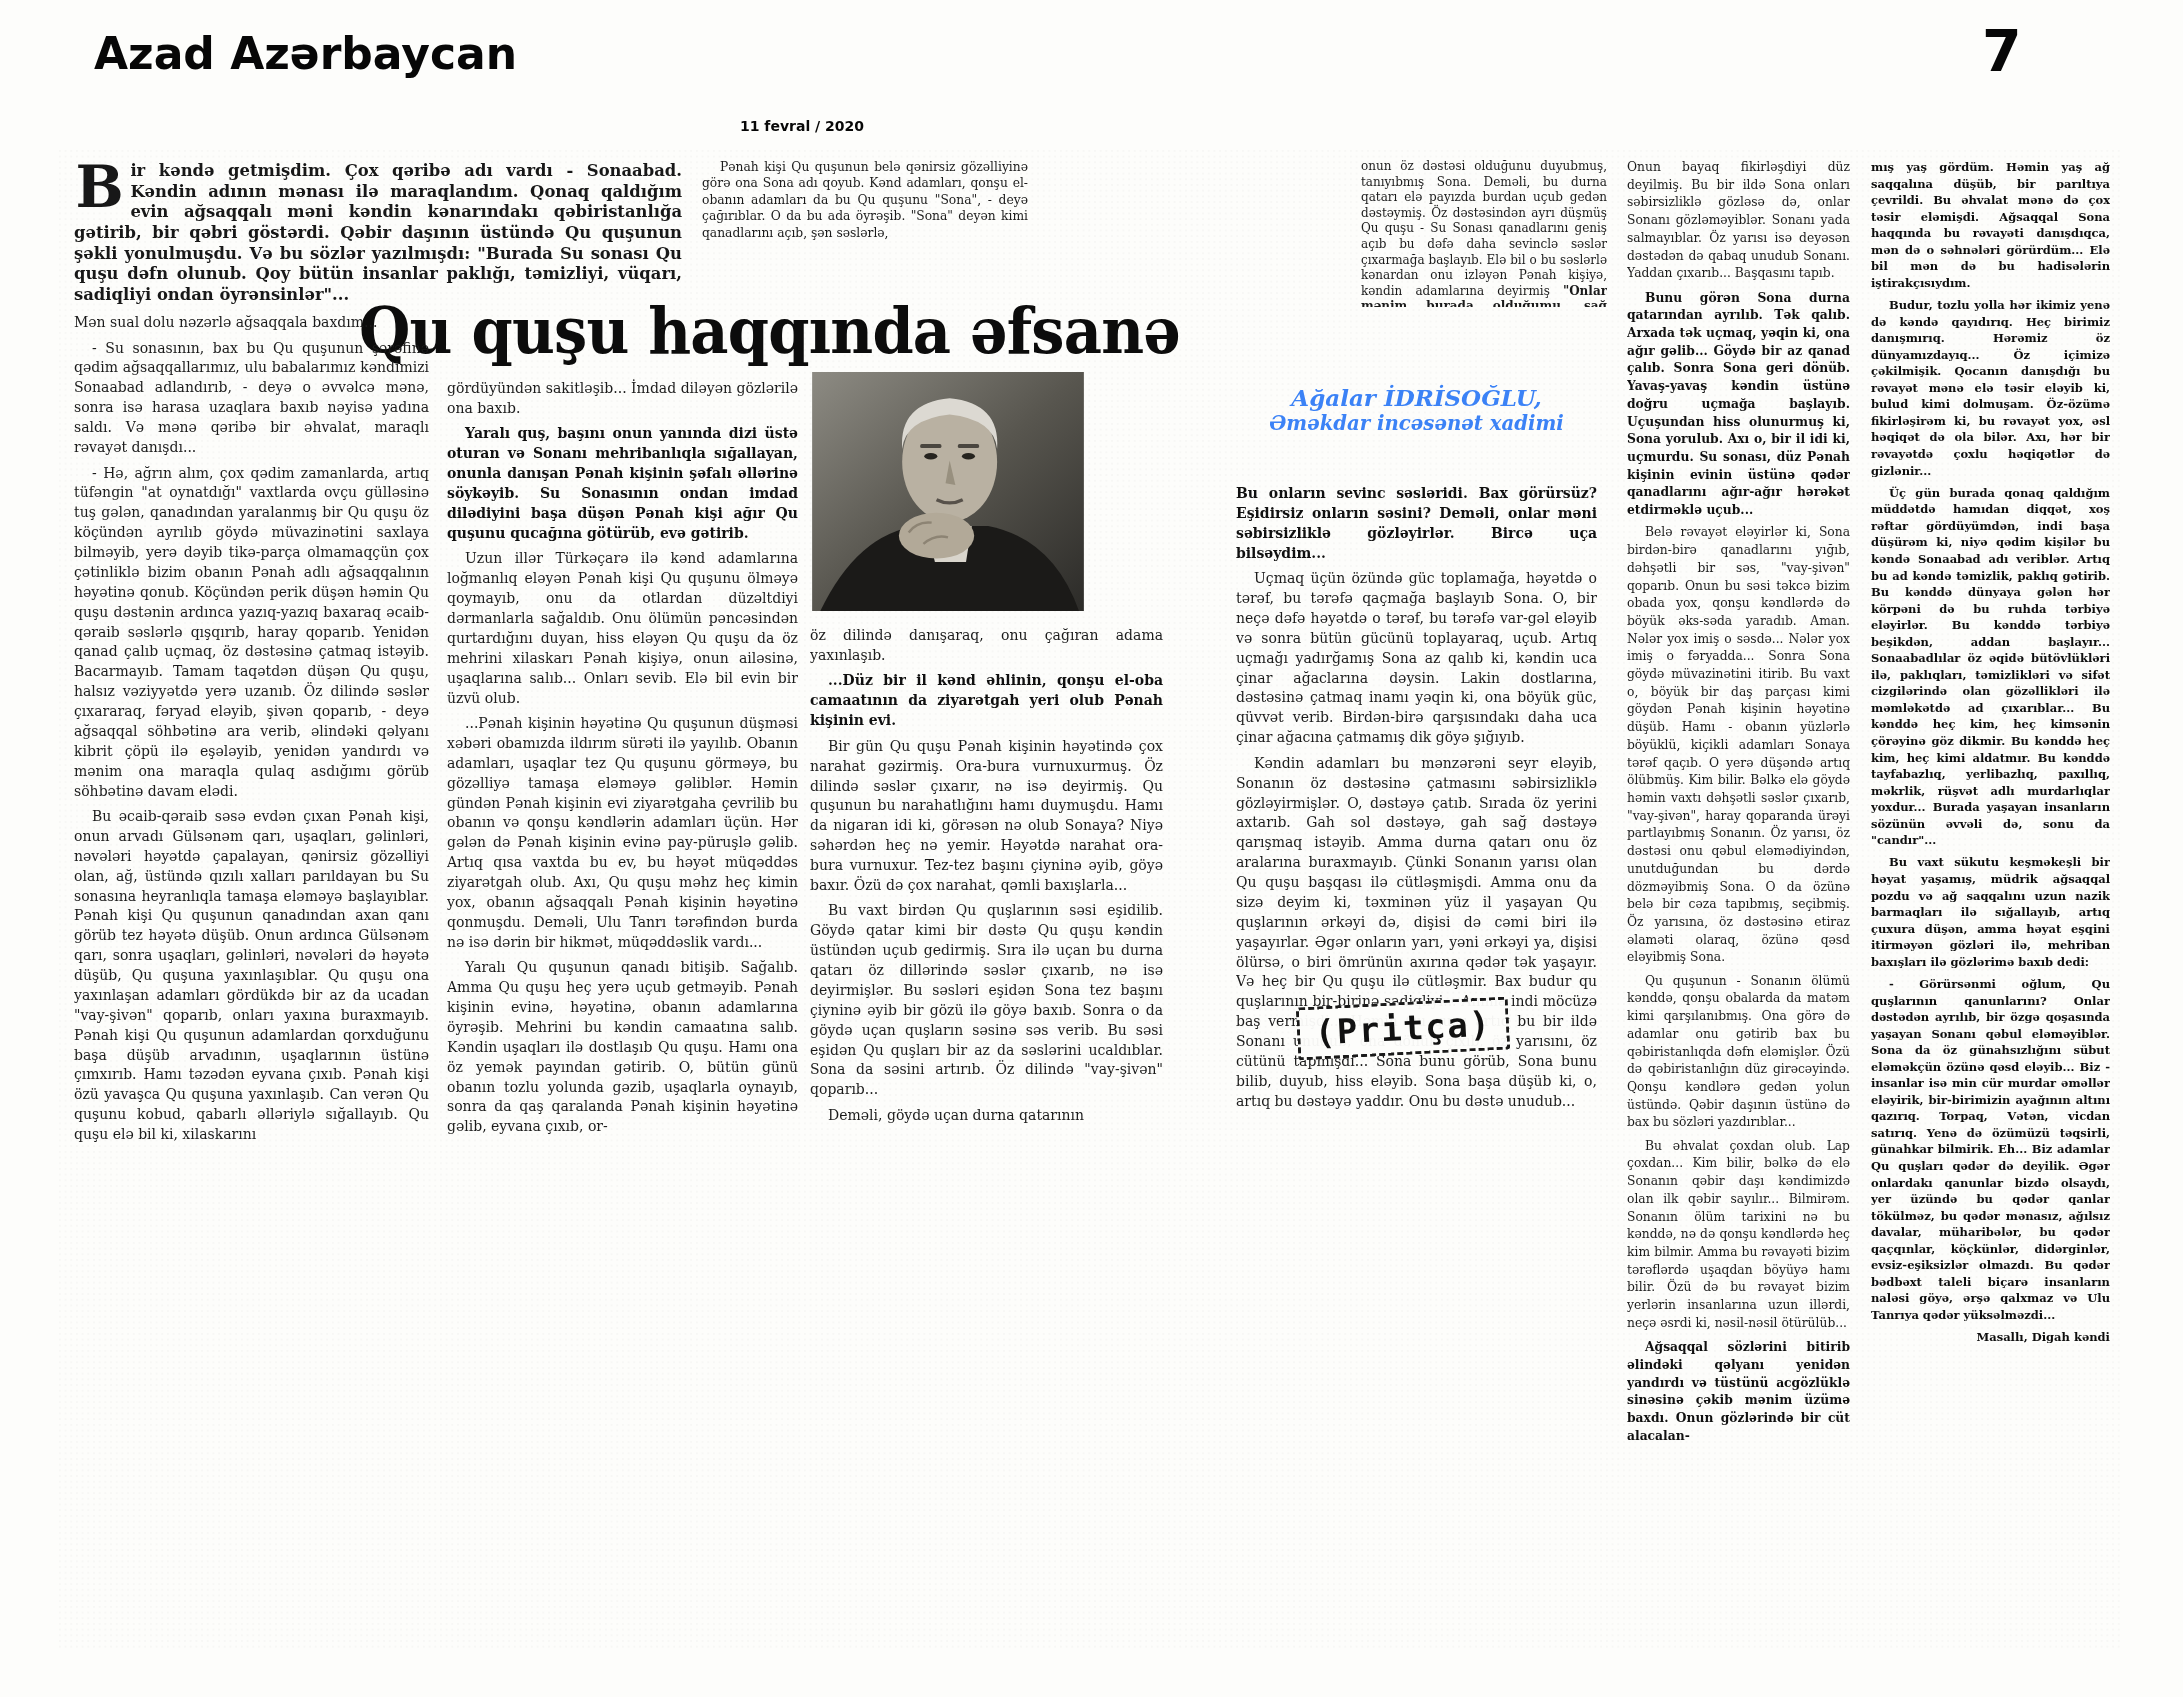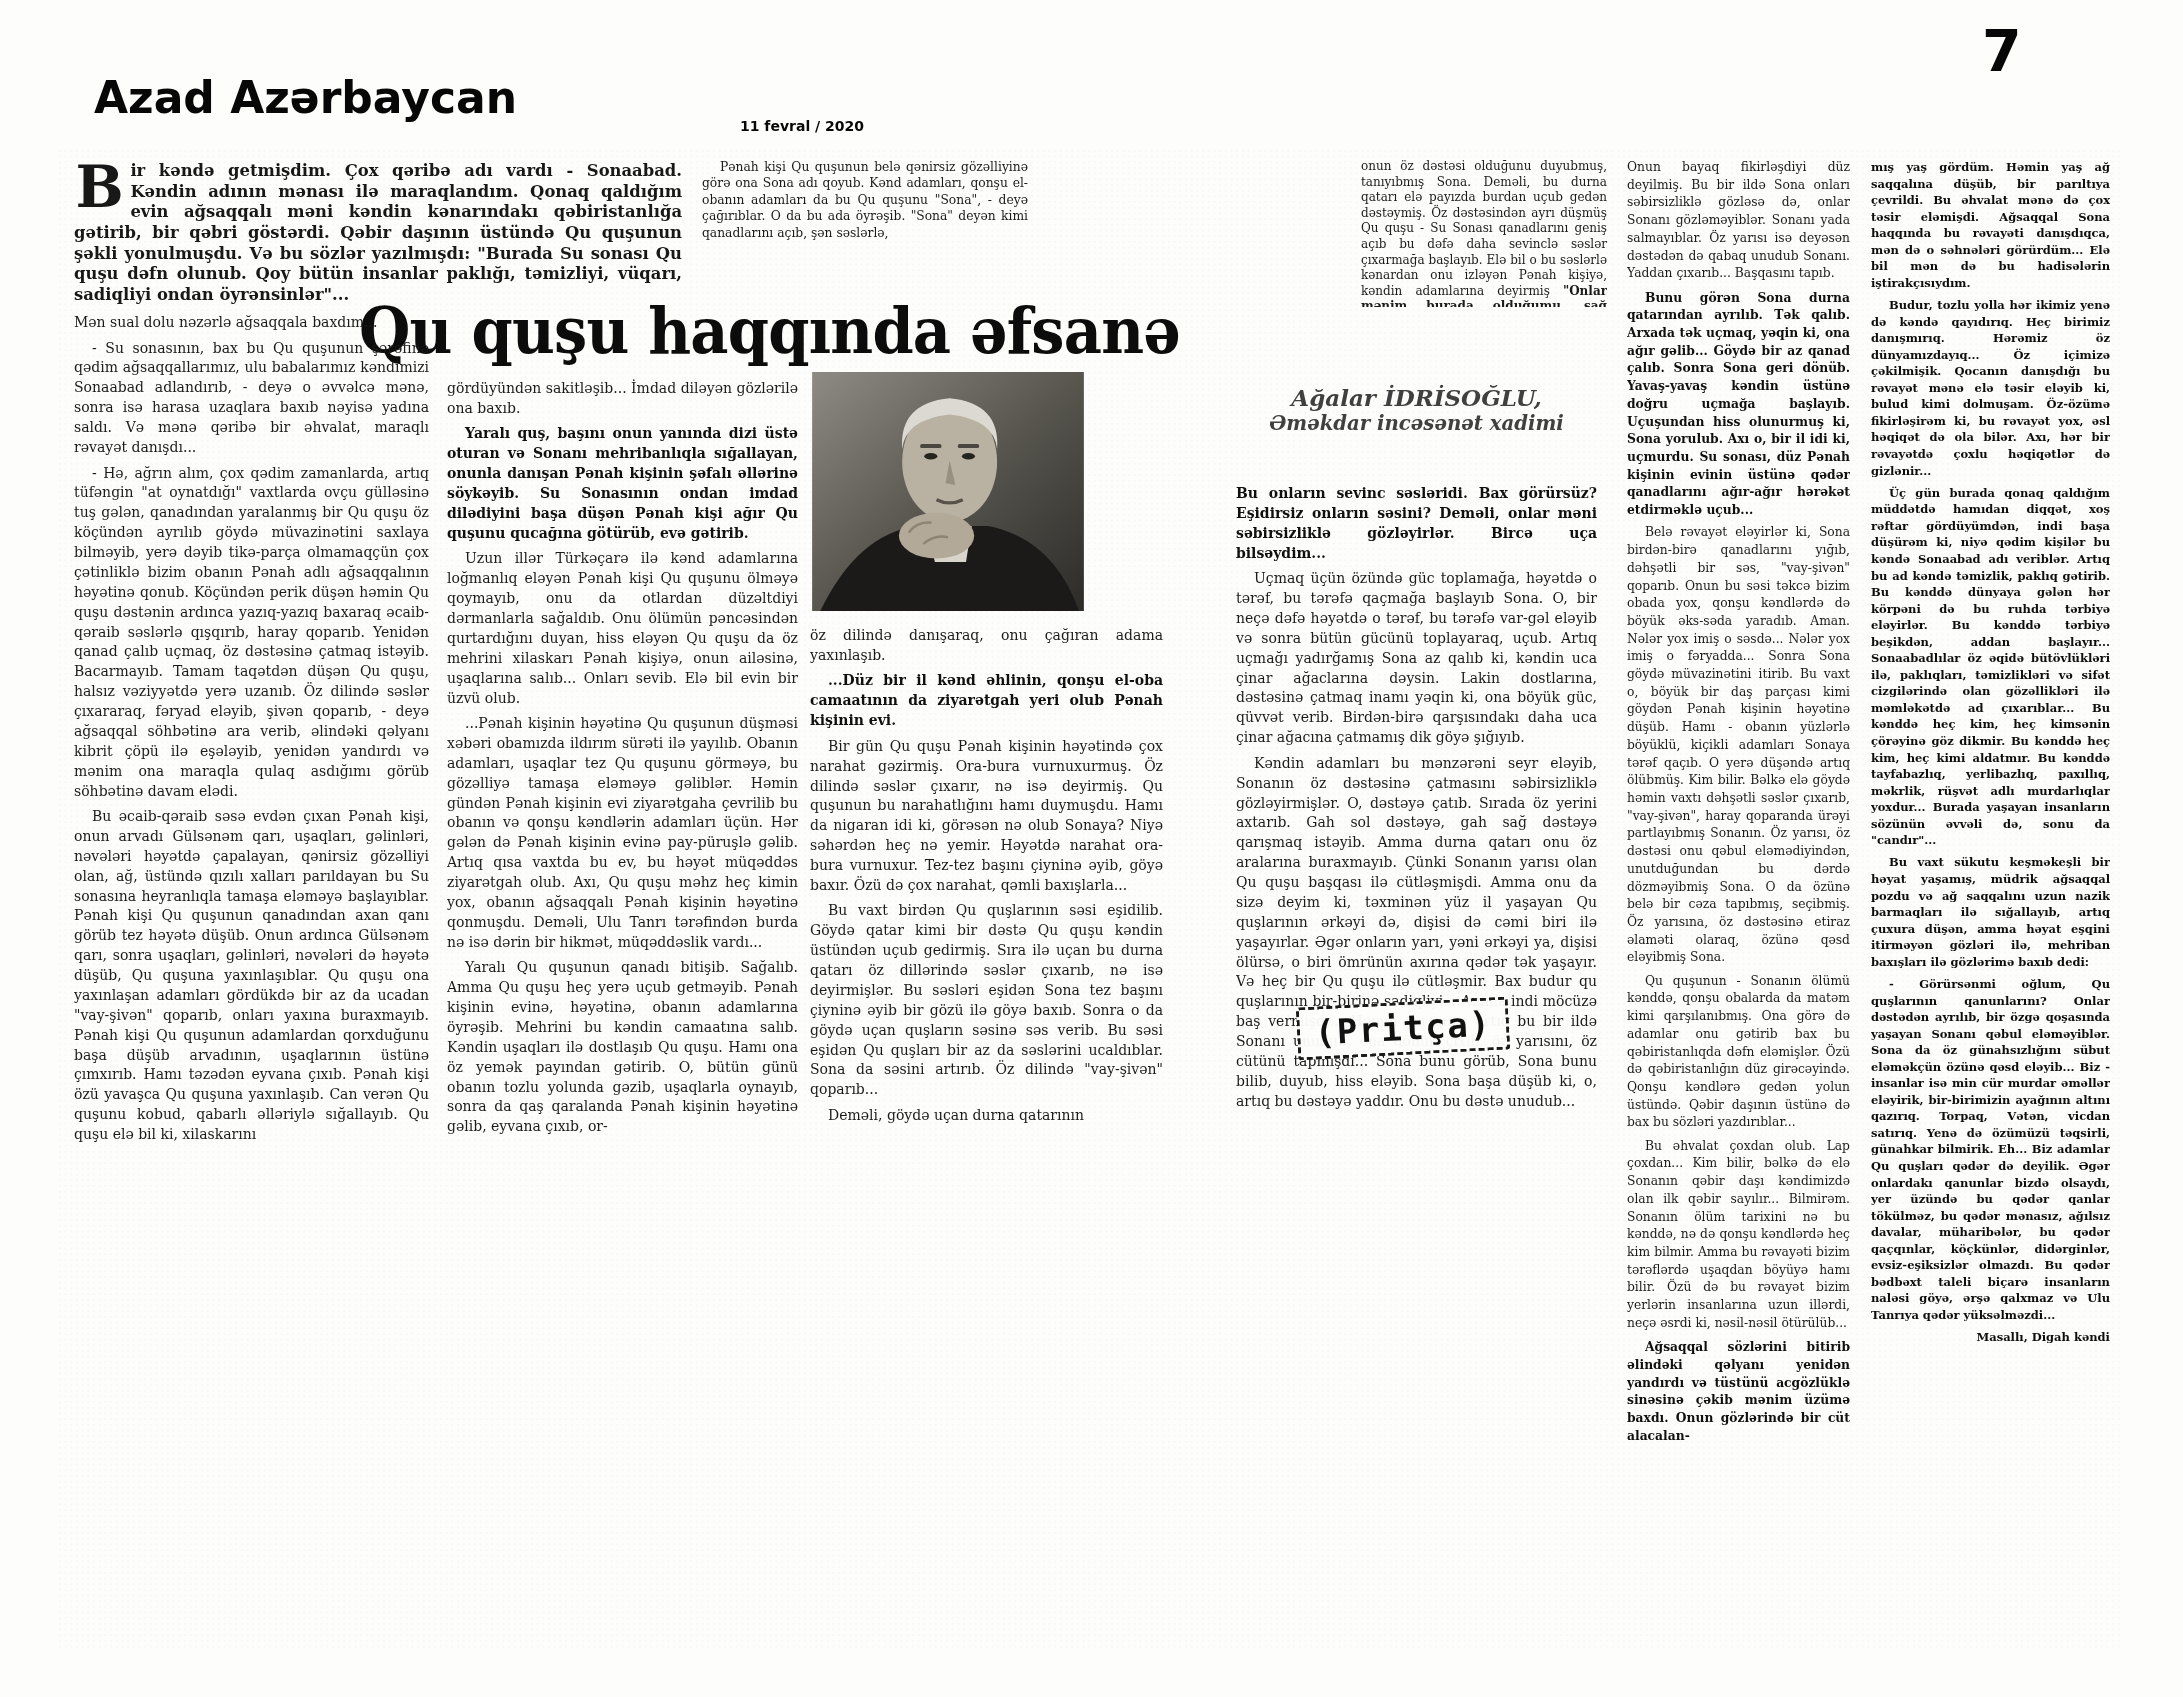--- a/index.html
+++ b/index.html
@@ -7,21 +7,21 @@
     position:relative;width:2183px;height:1697px;background:#fdfdfb;
     font-family:"DejaVu Serif",serif;color:#181818;overflow:hidden;
   }
   .scanarea{
     position:absolute;left:57px;top:148px;width:2066px;height:1500px;
     background-image:radial-gradient(rgba(0,0,0,0.025) 0.8px, transparent 0.8px);
     background-size:5.7px 5.7px;
   }
   .abs{position:absolute;}
   .masthead{font-family:"DejaVu Sans",sans-serif;font-weight:bold;color:#070707;}
-  .title{left:94px;top:28px;font-size:44px;letter-spacing:0px;margin-top:44px;}
+  .title{left:94px;top:28px;font-size:44px;letter-spacing:0px;}
   .pagenum{left:1982px;top:18px;font-size:57px;}
   .issuedate{left:740px;top:118px;font-size:14px;}
   .intro{
     left:74px;top:161px;width:608px;height:146px;
     font-size:16.4px;line-height:1.26;font-weight:bold;text-align:justify;overflow:hidden;
   }
   .dropcap{float:left;font-size:57px;line-height:46px;font-weight:bold;padding:3.3px 6.6px 0 1.6px;}
   .headline{
     left:359px;top:294px;width:685px;height:82px;
     font-weight:bold;font-size:59px;letter-spacing:-0.8px;white-space:nowrap;
@@ -32,21 +32,21 @@
   .body-col p.noindent{text-indent:0;}
   .bold-para{font-weight:bold;color:#101010;}
   .fs-main{font-size:14px;line-height:1.42;}
   .fs-top{font-size:12.3px;line-height:1.34;}
   .col1{left:74px;top:313px;width:355px;height:1318px;}
   .col2{left:447px;top:379px;width:351px;height:1253px;}
   .topA{left:702px;top:159px;width:326px;height:148px;}
   .topB{left:1361px;top:159px;width:246px;height:148px;font-size:12px;line-height:1.3;}
   .photo{left:812px;top:372px;width:272px;height:239px;}
   .col3{left:810px;top:626px;width:353px;height:1005px;}
-  .byline{left:1236px;top:384px;width:361px;font-style:italic;font-weight:bold;text-align:center;color:#404040;}
+  .byline{left:1236px;top:384px;width:361px;font-style:italic;font-weight:bold;text-align:center;color:#3b82f6;}
   .byline .author{font-size:23px;display:block;}
   .byline .authtitle{font-size:19.7px;display:block;margin-top:1px;}
   .col4{left:1236px;top:484px;width:361px;height:1148px;}
   .col5{left:1627px;top:159px;width:223px;height:1476px;font-size:12.3px;line-height:1.44;}
   .col6{left:1871px;top:159px;width:239px;height:1481px;font-size:11.5px;line-height:1.44;font-weight:bold;color:#0e0e0e;}
   .sig{text-align:right;margin-top:18px;text-indent:0;}
   .stamp{
     left:1297px;top:1002px;
     font-family:"DejaVu Sans Mono",monospace;font-weight:bold;font-size:34px;letter-spacing:1.6px;
     color:#111;border:3.3px dashed #1a1a1a;border-radius:3.3px;padding:3.3px 14.8px;

